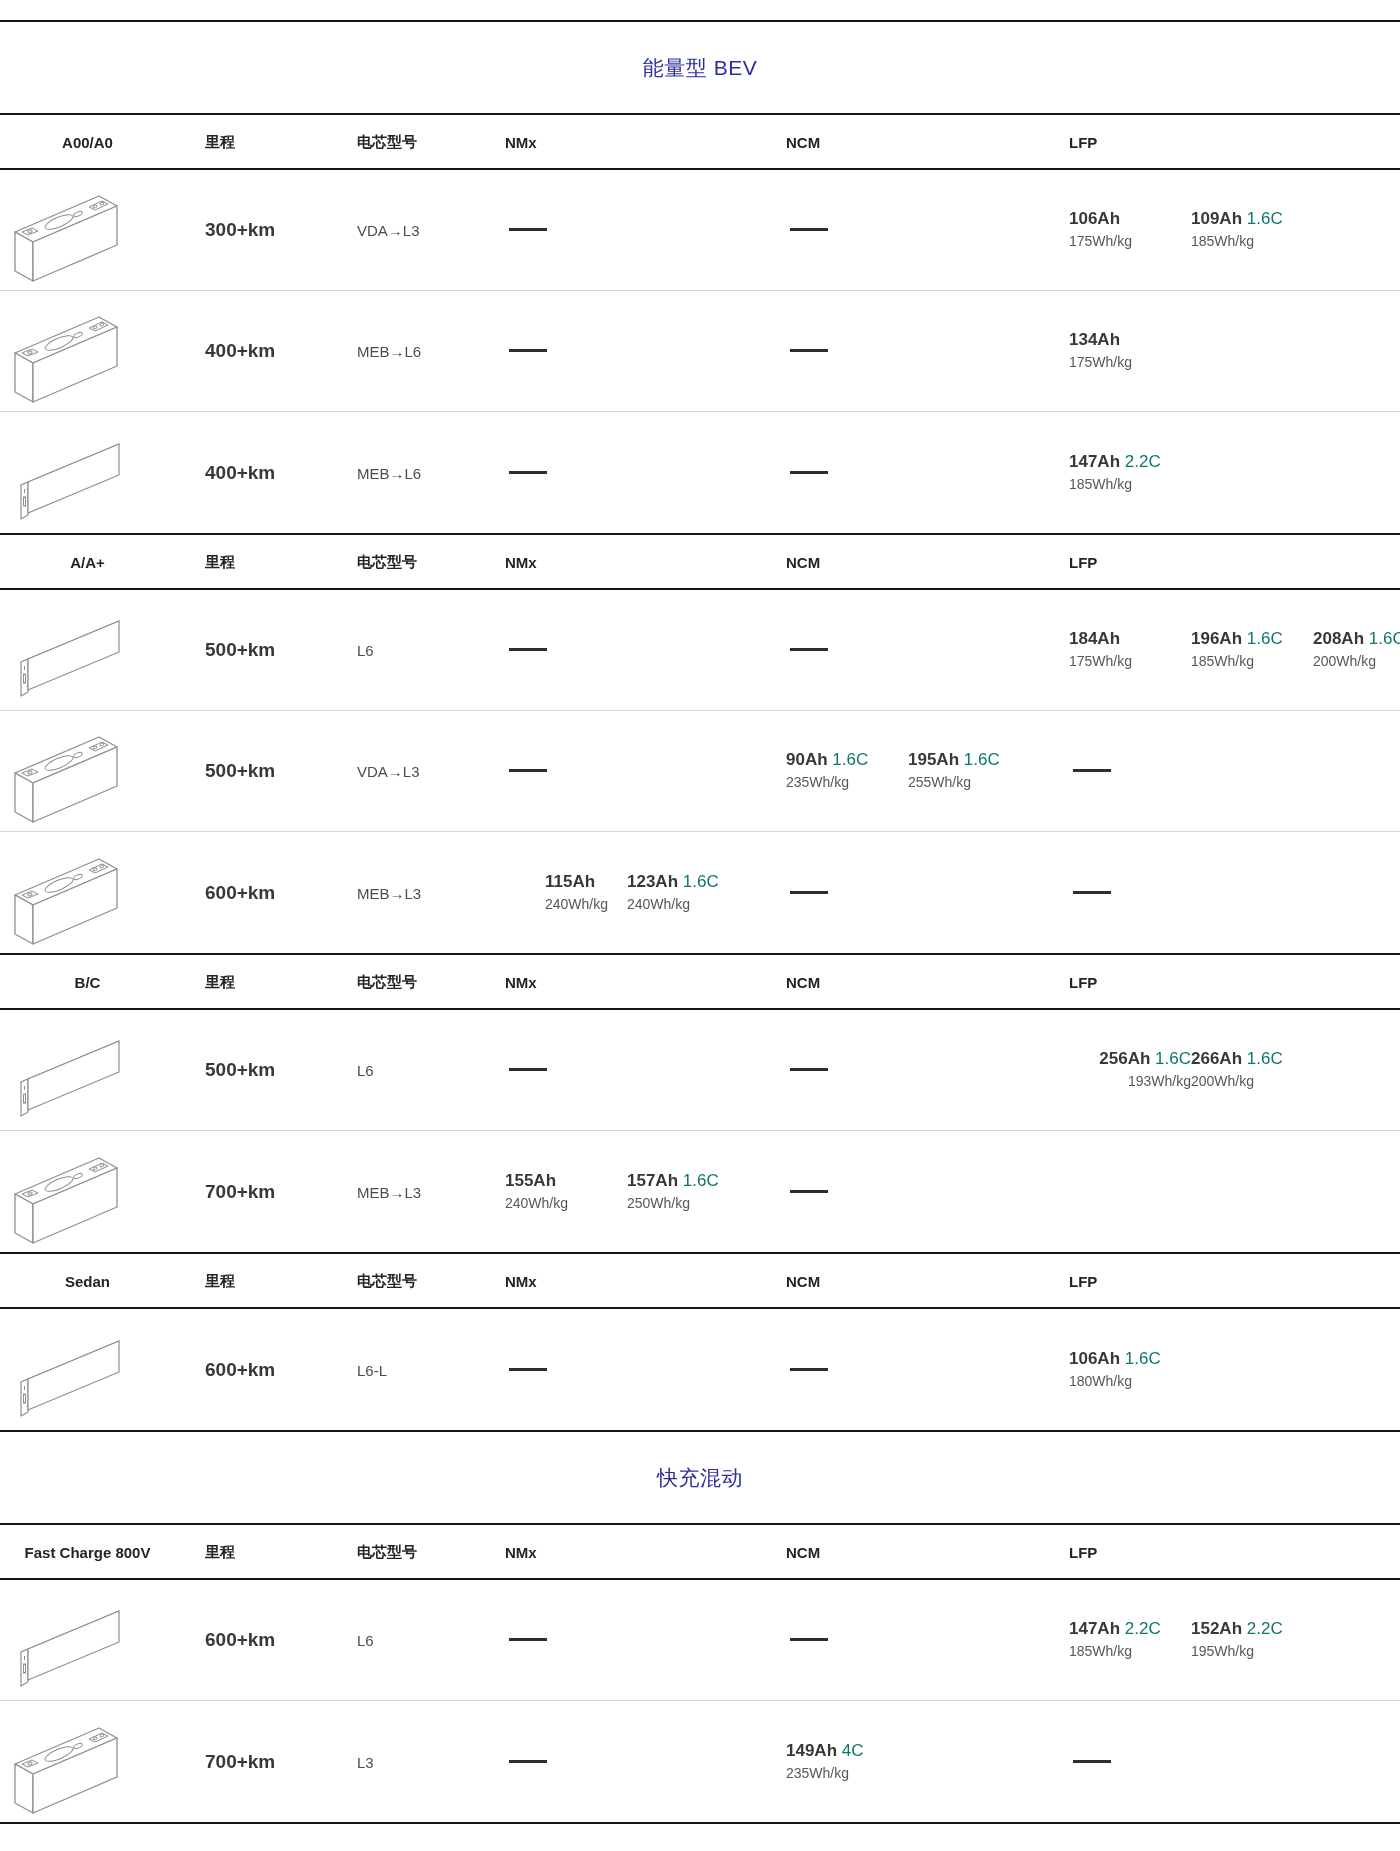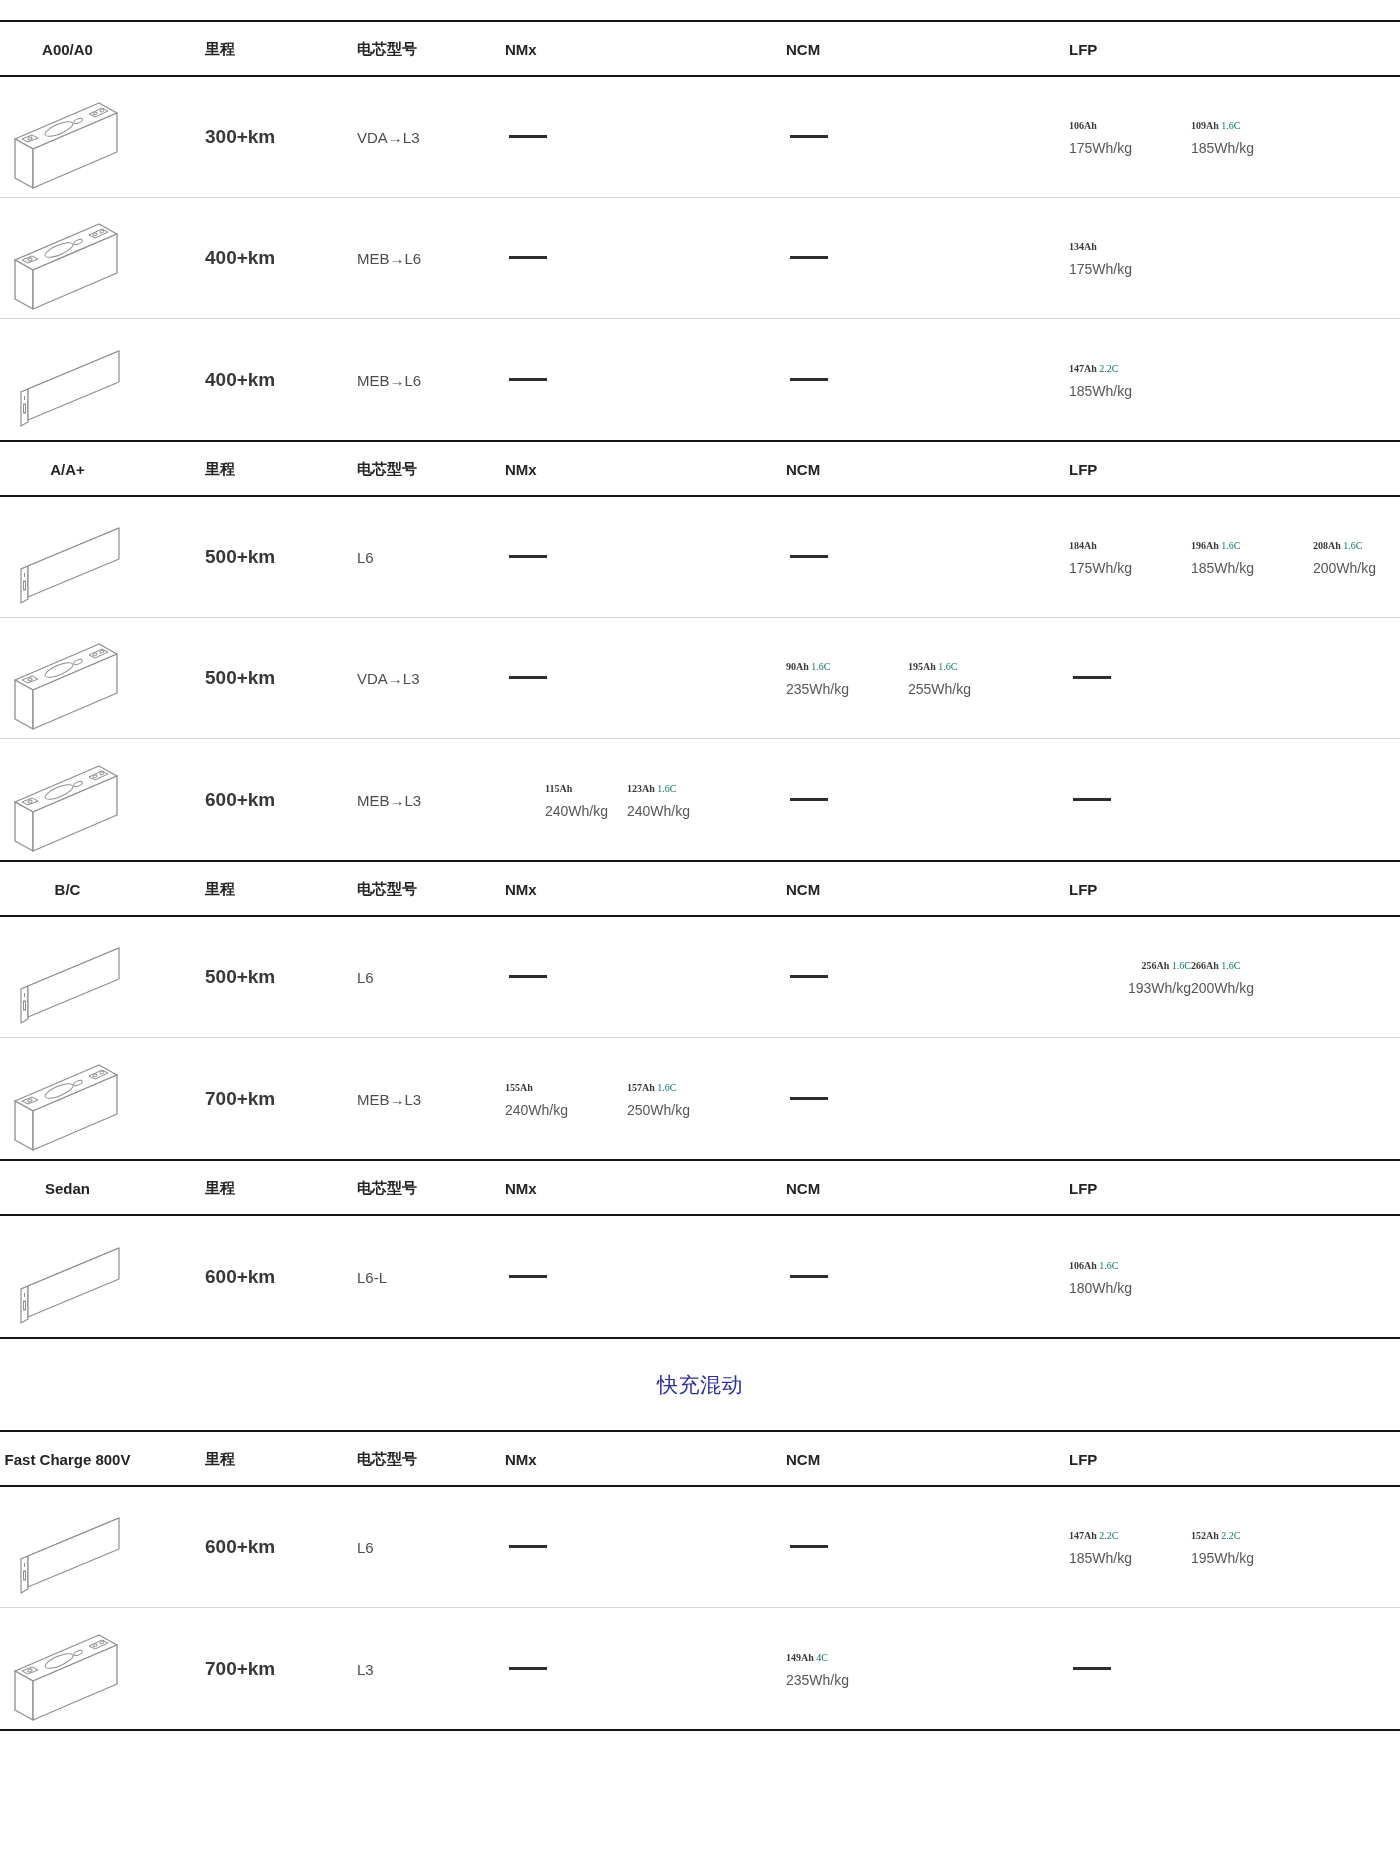--- a/index.html
+++ b/index.html
@@ -26,48 +26,51 @@
   .header-band{
     border-top:2px solid #151515;
     border-bottom:2px solid #151515;
     height:53px;
     position:relative;
   }
   .hcell{
     position:absolute;top:50%;transform:translateY(-50%);
     font-size:15px;font-weight:bold;color:#242424;white-space:nowrap;
   }
-  .c-class{left:0;width:135px;text-align:center;}
+  .c-class{left:0;width:135px;text-align:center;padding-left:20px;}
   .c-range{left:205px;}
   .c-model{left:357px;}
   .c-nmx{left:505px;}
   .c-ncm{left:786px;}
   .c-lfp{left:1069px;}
   .data-row{position:relative;height:121px;box-sizing:border-box;}
   .data-row.sep{border-bottom:1px solid #d6d6d6;}
   .icon-cell{position:absolute;left:6px;top:50%;transform:translateY(-50%);width:122px;height:110px;}
   .range-cell{position:absolute;left:205px;top:50%;transform:translateY(-50%);
     font-size:19px;font-weight:bold;color:#383838;white-space:nowrap;}
   .model-cell{position:absolute;left:357px;top:50%;transform:translateY(-50%);
     font-size:15px;font-weight:normal;color:#4d4d4d;white-space:nowrap;text-align:right;}
   .group-cell{position:absolute;top:0;height:100%;}
   .g-nmx{left:505px;}
   .g-ncm{left:786px;}
   .g-lfp{left:1069px;}
   .dash{position:absolute;left:4px;top:50%;margin-top:-2px;width:38px;height:3px;background:#2d2d2d;}
   .entry{position:absolute;top:50%;transform:translateY(-50%);white-space:nowrap;width:122px;}
-  .entry .l1{font-size:10px;line-height:23px;font-weight:bold;color:#383838;font-family:Liberation Serif, serif;}
+  .entry .l1{font-size:17px;line-height:23px;font-weight:bold;color:#383838;}
   .entry .l1 .rate{font-weight:normal;color:#0f766e;}
   .entry .l2{font-size:14px;line-height:23px;font-weight:normal;color:#575757;}
   .end-line{border-top:2px solid #151515;height:0;}
 </style>
 </head>
 <body>
 
 <div id="table-root">
+    <div class="title-band">
+      <div class="title-text">能量型 BEV</div>
+    </div>
     <div class="header-band">
       <div class="hcell c-class">A00/A0</div>
       <div class="hcell c-range">里程</div>
       <div class="hcell c-model">电芯型号</div>
       <div class="hcell c-nmx">NMx</div>
       <div class="hcell c-ncm">NCM</div>
       <div class="hcell c-lfp">LFP</div>
     </div>
     <div class="data-row sep">
       <div class="icon-cell"><svg viewBox="0 0 120 110" width="122" height="110">

